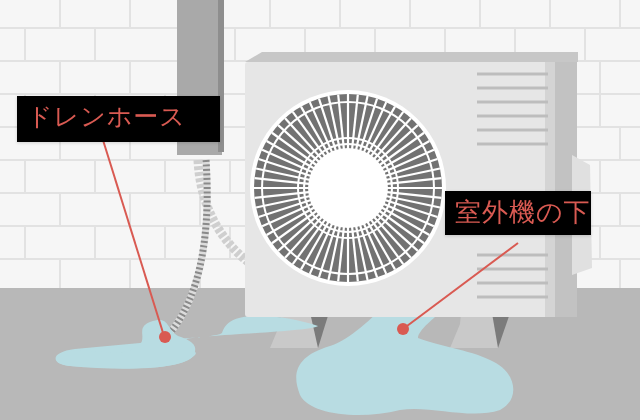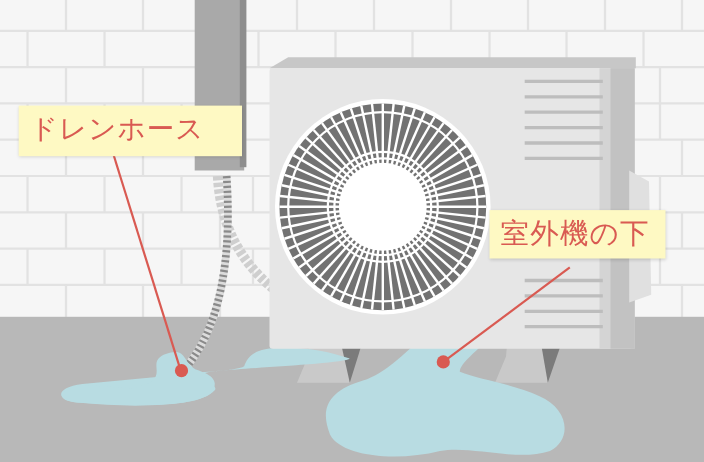--- a/index.html
+++ b/index.html
@@ -1,20 +1,20 @@
 <!DOCTYPE html>
 <html><head>
 <meta charset="utf-8">
 <style>
   html,body{margin:0;padding:0;}
   body{width:640px;height:420px;overflow:hidden;position:relative;background:#f6f6f6;font-family:"DejaVu Sans",sans-serif;}
   .scene{position:absolute;left:0;top:0;width:640px;height:420px;}
-  .label{position:absolute;background:#fef9c3;color:#d95a52;font-size:24px;line-height:1;padding:9px 10px 9px 10px;box-shadow:0 1px 3px rgba(0,0,0,0.15);white-space:nowrap;letter-spacing:1px;}
+  .label{position:absolute;background:#000000;color:#d95a52;font-size:24px;line-height:1;padding:9px 10px 9px 10px;box-shadow:0 1px 3px rgba(0,0,0,0.15);white-space:nowrap;letter-spacing:1px;font-family:Liberation Serif, serif;}
   #label-drain{left:17px;top:96px;width:186px;height:30px;box-sizing:content-box;font-size:25px;padding:8px 7px 8px 10px;}
-  #label-under{left:445px;top:191px;font-size:26px;padding:9px 14px 9px 10px;}
+  #label-under{left:445px;top:191px;font-size:26px;padding:9px 0 9px 10px;}
 </style>
 </head>
 <body>
 
 <svg class="scene" width="640" height="420" viewBox="0 0 640 420" xmlns="http://www.w3.org/2000/svg">
 
   <rect x="0" y="0" width="640" height="290" fill="#f6f6f6"></rect>
   <g stroke="#e2e2e2" stroke-width="2" fill="none">
     <line x1="0" y1="28" x2="640" y2="28"></line>
     <line x1="0" y1="61" x2="640" y2="61"></line>

